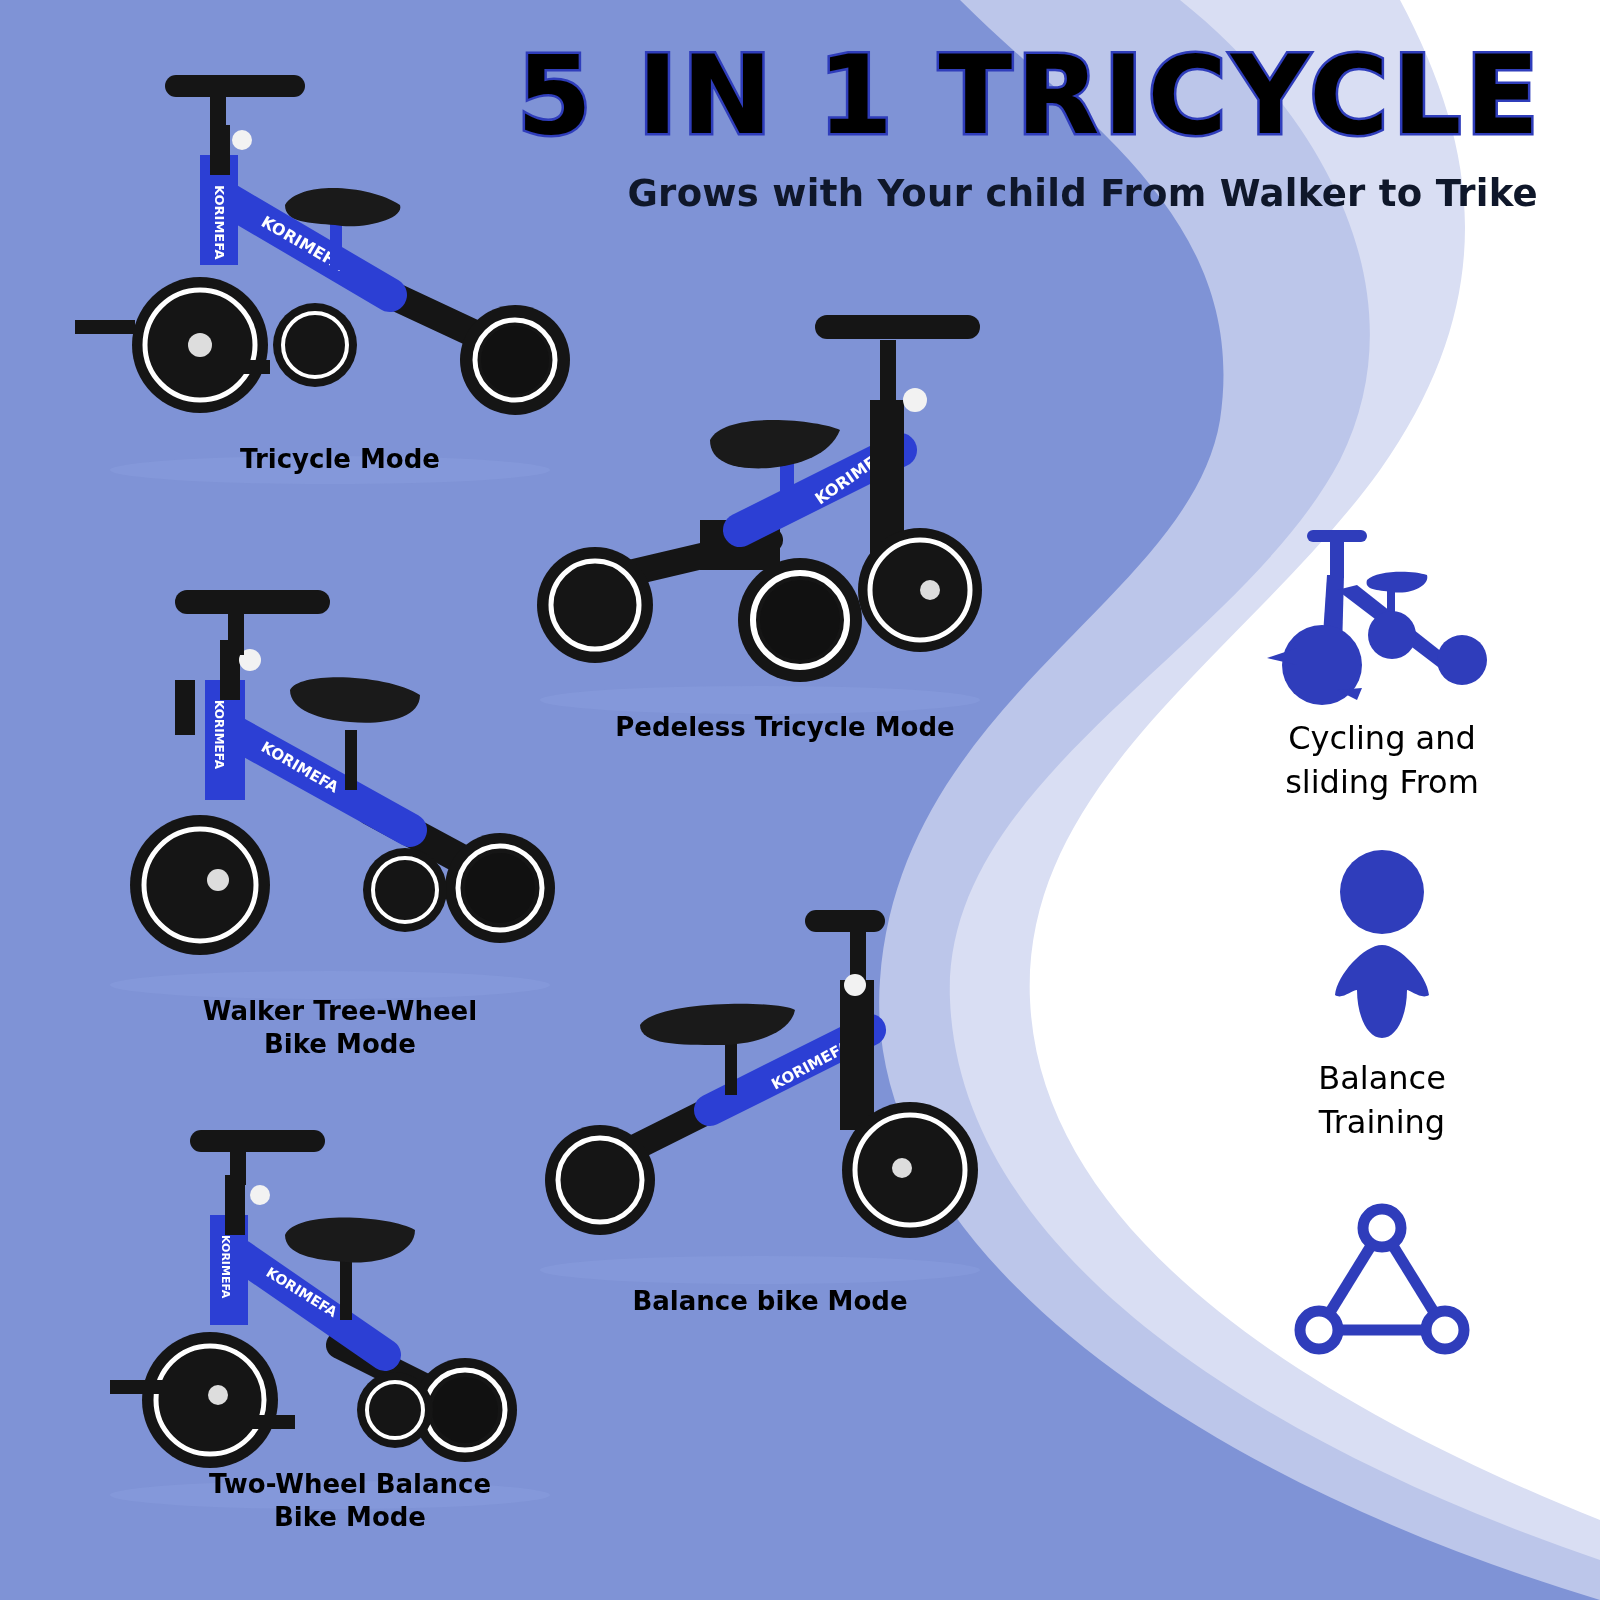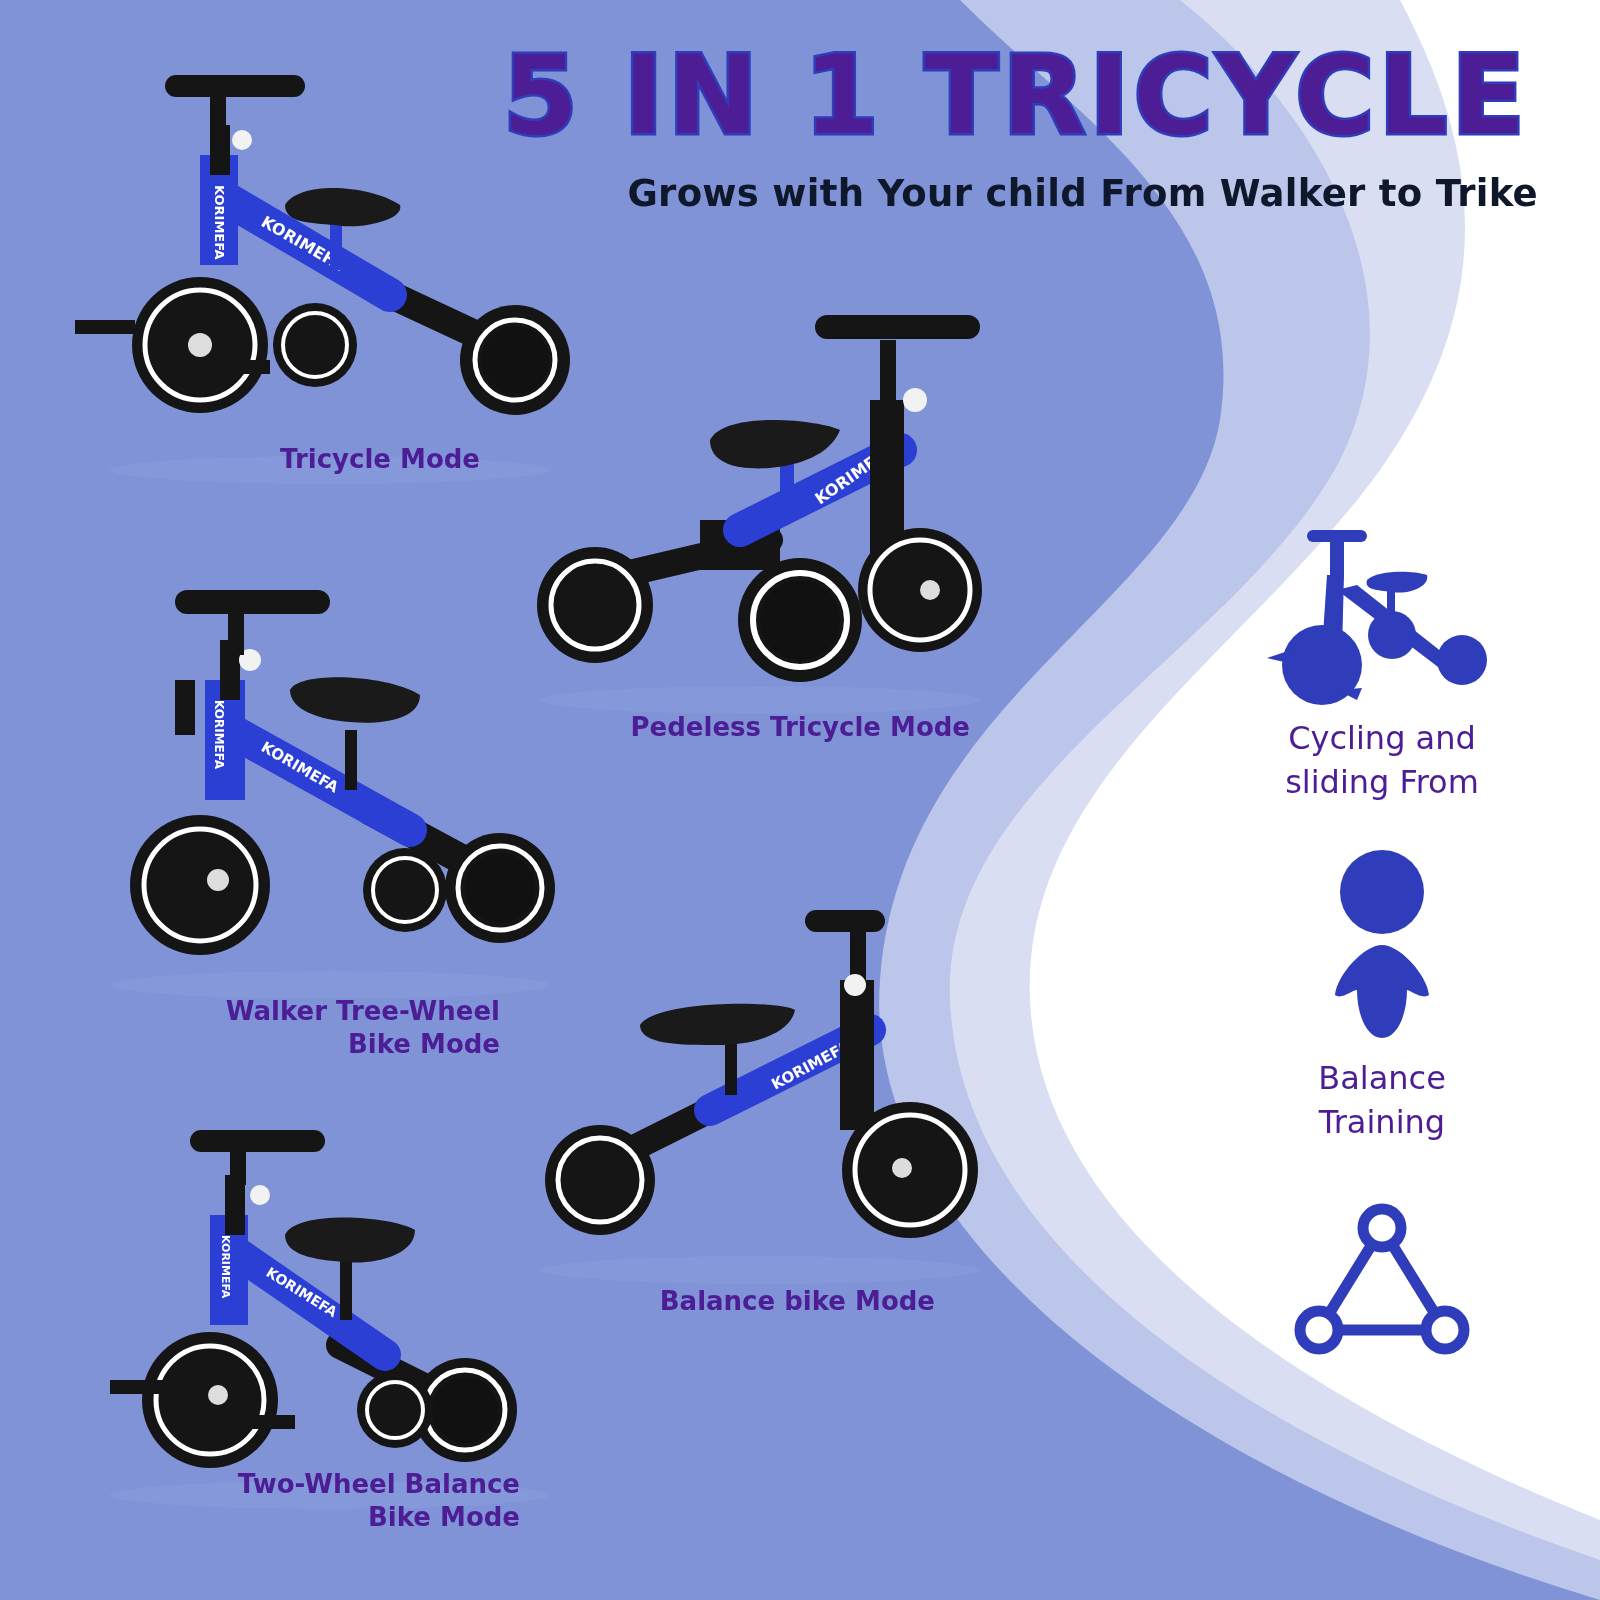--- a/index.html
+++ b/index.html
@@ -1,40 +1,40 @@
 <!DOCTYPE html>
 <html><head>
 <meta charset="utf-8">
 <style>
   html, body { margin: 0; padding: 0; }
   body { width: 1600px; height: 1600px; overflow: hidden; position: relative; background: #7f93d6; font-family: "DejaVu Sans", sans-serif; }
   .bg { position: absolute; left: 0; top: 0; width: 1600px; height: 1600px; }
   .title {
-    position: absolute; top: 42px; right: 71px;
+    position: absolute; top: 42px; right: 57px;
     font-family: "DejaVu Sans", sans-serif; font-weight: bold;
     font-size: 108px; letter-spacing: 4px; line-height: 1;
-    color: #4c1d95;
+    color: #000000;
     -webkit-text-stroke: 5px #2f3dbb;
     paint-order: stroke fill;
     text-shadow: 0 0 0 #2f3dbb;
   }
   .subtitle {
     position: absolute; top: 172px; right: 62px;
     font-family: "DejaVu Sans", sans-serif; font-weight: bold;
     font-size: 37px; color: #0f172a; letter-spacing: 0.3px;
   }
   .mode-label {
-    position: absolute; color: #4c1d95; font-weight: bold;
+    position: absolute; color: #000000; font-weight: bold;
     font-family: "DejaVu Sans", sans-serif; font-size: 26px;
-    text-align: right; line-height: 33px;
+    text-align: center; line-height: 33px;
   }
   .bike { position: absolute; }
   .feature { position: absolute; width: 320px; text-align: center; }
   .feature-label {
-    font-family: "DejaVu Sans", sans-serif; font-size: 32px; color: #4c1d95;
+    font-family: "DejaVu Sans", sans-serif; font-size: 32px; color: #000000;
     line-height: 44px; display: block; text-align: center;
   }
   .feature-icon { display: block; margin: 0 auto; }
 </style>
 </head>
 <body>
 
 <svg class="bg" viewBox="0 0 1600 1600" xmlns="http://www.w3.org/2000/svg">
   <rect width="1600" height="1600" fill="#7f93d6"></rect>
 

